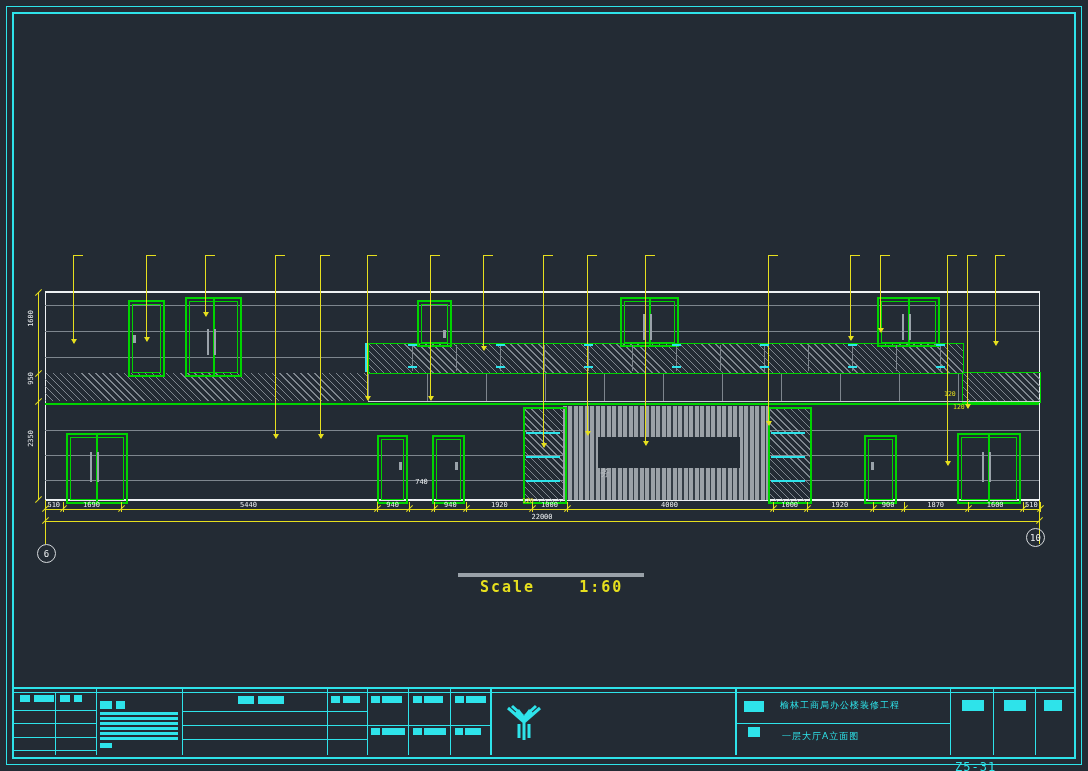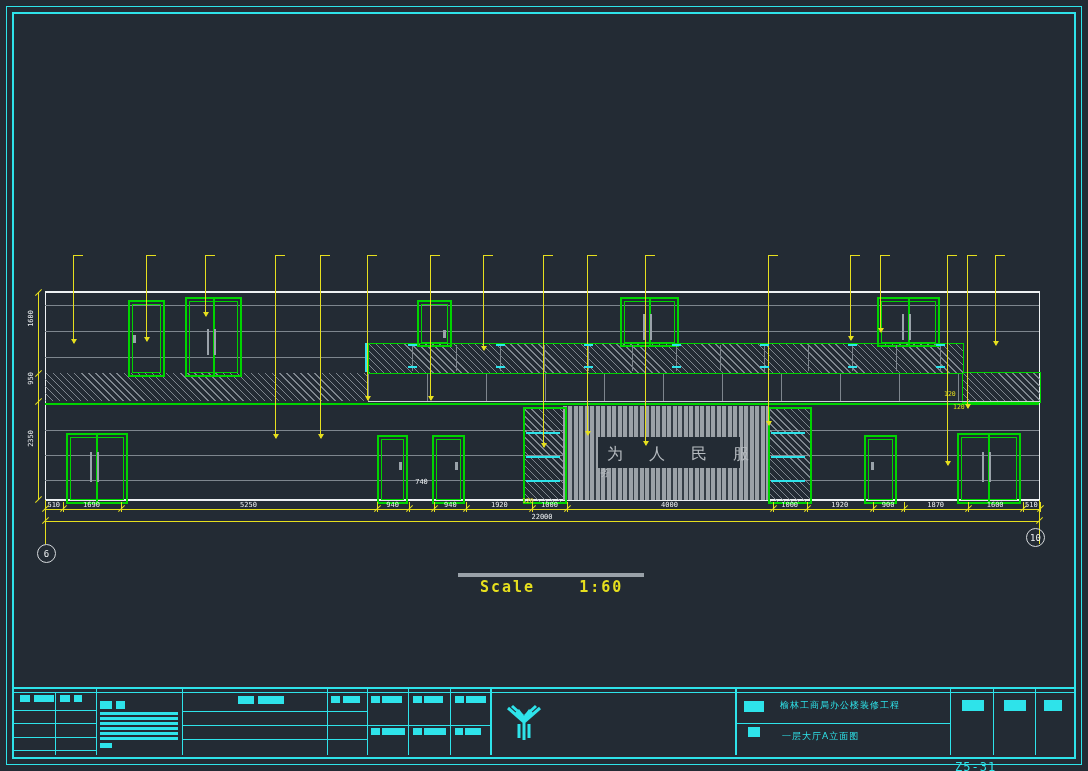--- a/index.html
+++ b/index.html
@@ -118,21 +118,20 @@
       </div>
     <div class="door" style="left:957px;top:433px;width:60px;height:67px;">
         <div class="in"></div>
         <div class="mid"></div>
       <div class="handle" style="left:23px;top:17px;width:2px;height:30px;"></div>
       <div class="handle" style="left:30px;top:17px;width:2px;height:30px;"></div>
       </div>
 
     <div class="abs slats" style="left:563px;top:406px;width:205px;height:94px;"></div>
     <div class="abs" style="left:598px;top:437px;width:142px;height:31px;background:var(--bg);"></div>
-    <span class="signtext" style="left:607px;top:444px;">为人民服</span>
     <span class="abs" style="left:600px;top:466px;color:#b6bbc0;font-size:10px;">务</span>
 
     <div class="abs hatch" style="left:523px;top:407px;width:40px;height:93px;border:2px solid var(--gr);"></div>
     <div class="abs hatch" style="left:768px;top:407px;width:40px;height:93px;border:2px solid var(--gr);"></div>
     <div class="abs" style="left:526px;top:432px;width:34px;height:2px;background:var(--cy);"></div>
     <div class="abs" style="left:526px;top:456px;width:34px;height:2px;background:var(--cy);"></div>
     <div class="abs" style="left:526px;top:480px;width:34px;height:2px;background:var(--cy);"></div>
     <div class="abs" style="left:771px;top:432px;width:34px;height:2px;background:var(--cy);"></div>
     <div class="abs" style="left:771px;top:456px;width:34px;height:2px;background:var(--cy);"></div>
     <div class="abs" style="left:771px;top:480px;width:34px;height:2px;background:var(--cy);"></div>
@@ -246,21 +245,21 @@
         <div class="abs" style="left:899.6px;top:508px;width:9px;height:1px;background:var(--ye);transform:rotate(-45deg);"></div>
         <div class="abs" style="left:903.6px;top:502px;width:1px;height:10px;background:var(--ye);"></div>
         <div class="abs" style="left:963.7px;top:508px;width:9px;height:1px;background:var(--ye);transform:rotate(-45deg);"></div>
         <div class="abs" style="left:967.7px;top:502px;width:1px;height:10px;background:var(--ye);"></div>
         <div class="abs" style="left:1018.6px;top:508px;width:9px;height:1px;background:var(--ye);transform:rotate(-45deg);"></div>
         <div class="abs" style="left:1022.6px;top:502px;width:1px;height:10px;background:var(--ye);"></div>
         <div class="abs" style="left:1036px;top:508px;width:9px;height:1px;background:var(--ye);transform:rotate(-45deg);"></div>
         <div class="abs" style="left:1040px;top:502px;width:1px;height:10px;background:var(--ye);"></div>
         <span class="dimlab" style="left:53.75px;top:500.5px;">510</span>
         <span class="dimlab" style="left:91.5px;top:500.5px;">1690</span>
-        <span class="dimlab" style="left:248.5px;top:500.5px;">5250</span>
+        <span class="dimlab" style="left:248.5px;top:500.5px;">5440</span>
         <span class="dimlab" style="left:392.65px;top:500.5px;">940</span>
         <span class="dimlab" style="left:421.5px;top:478px;">740</span>
         <span class="dimlab" style="left:450.29999999999995px;top:500.5px;">940</span>
         <span class="dimlab" style="left:499.34999999999997px;top:500.5px;">1920</span>
         <span class="dimlab" style="left:549.45px;top:500.5px;">1000</span>
         <span class="dimlab" style="left:669.55px;top:500.5px;">4000</span>
         <span class="dimlab" style="left:789.65px;top:500.5px;">1000</span>
         <span class="dimlab" style="left:839.75px;top:500.5px;">1920</span>
         <span class="dimlab" style="left:888.1500000000001px;top:500.5px;">900</span>
         <span class="dimlab" style="left:935.6500000000001px;top:500.5px;">1870</span>

